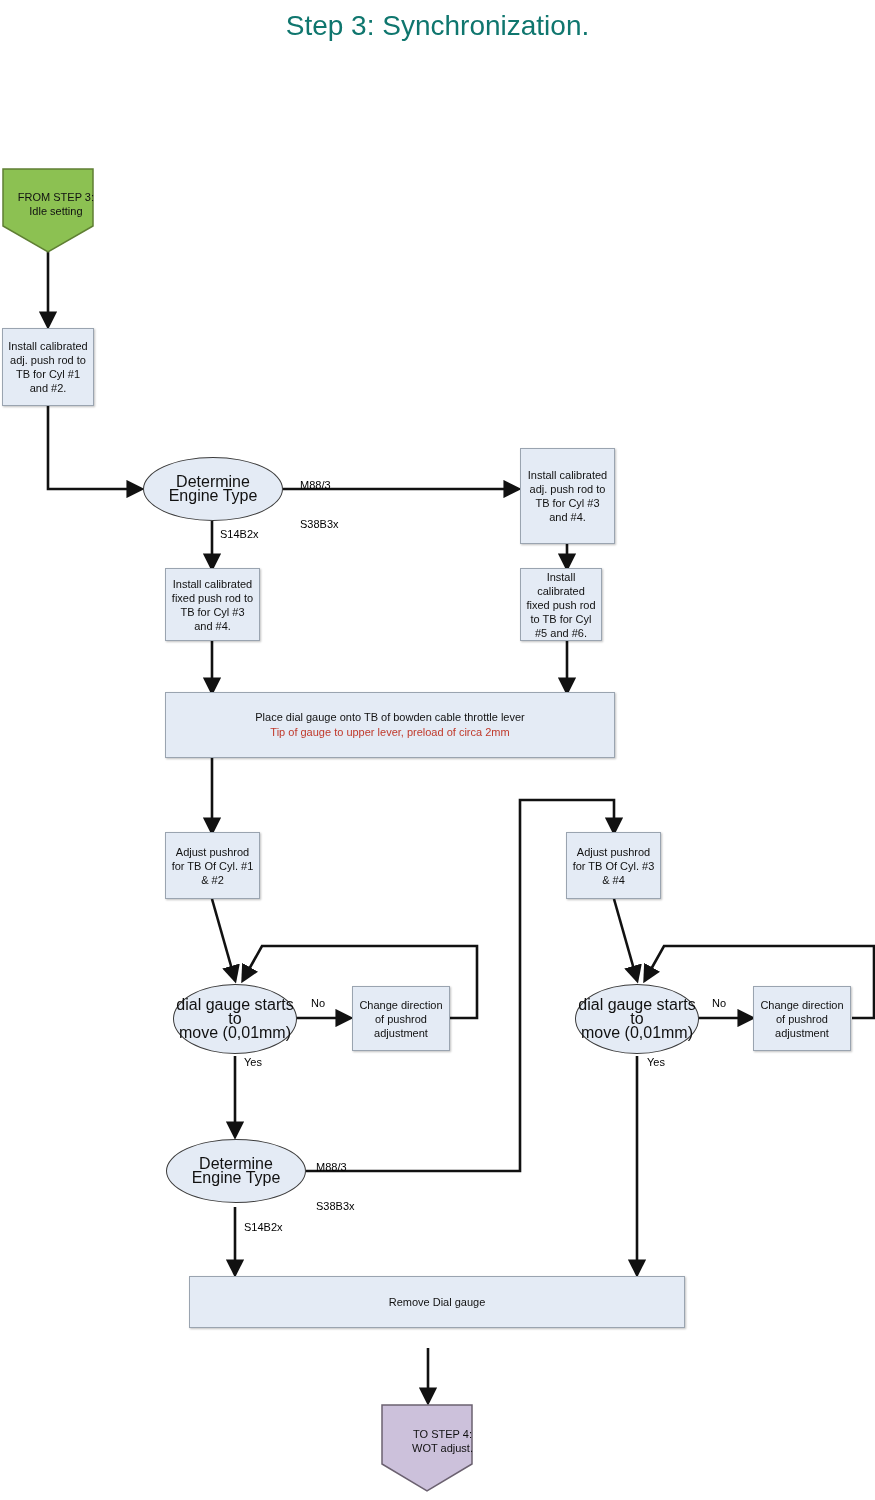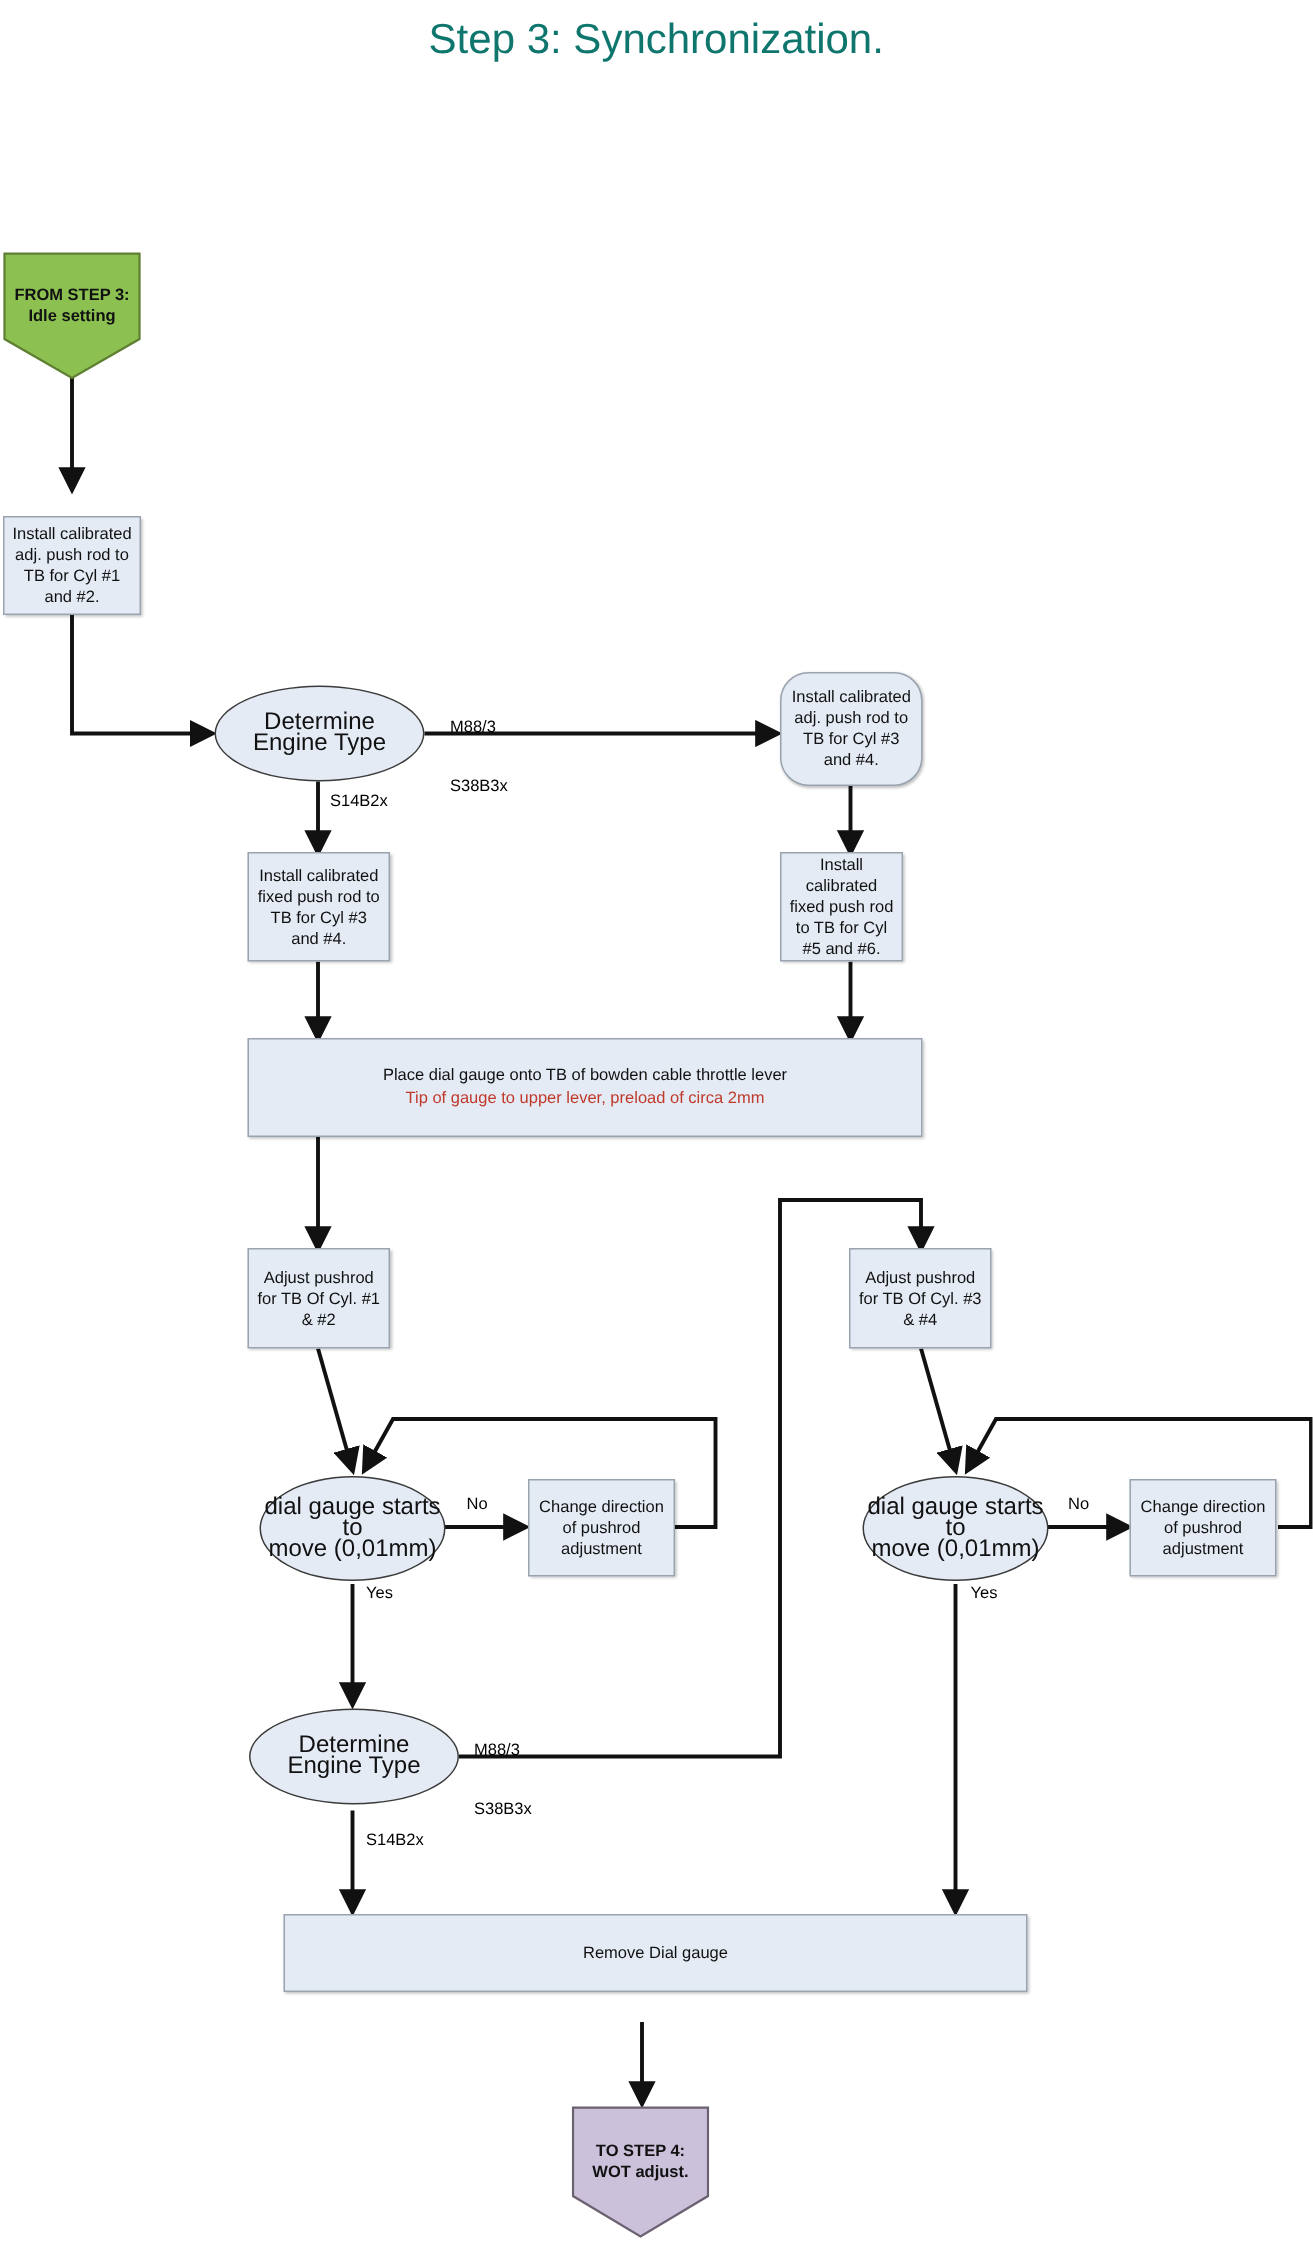--- a/index.html
+++ b/index.html
@@ -4,21 +4,21 @@
 <style>
   html,body{margin:0;padding:0;background:#ffffff;}
   body{width:875px;height:1500px;position:relative;font-family:"Liberation Sans",sans-serif;overflow:hidden;}
   #canvas{position:absolute;left:0;top:0;width:875px;height:1500px;}
   .title{position:absolute;left:0;top:10px;width:875px;text-align:center;font-size:28px;color:#0f766e;letter-spacing:0px;}
   .node{position:absolute;box-sizing:border-box;display:flex;align-items:center;justify-content:center;text-align:center;}
   .proc{background:#e4ebf5;border:1px solid #9aa4b0;box-shadow:1px 1px 2px rgba(0,0,0,.25);}
   .proc .t{font-size:11px;line-height:14px;color:#111;padding:2px 4px;}
   .ellipse{background:#e4ebf5;border:1px solid #3b3b3b;border-radius:50%;}
   .ellipse .t{font-size:16px;line-height:14px;color:#111;}
-  .pent{position:absolute;display:flex;align-items:center;justify-content:center;text-align:center;font-weight:bold;}
+  .pent{position:absolute;display:flex;align-items:center;justify-content:flex-end;text-align:center;}
   .pent .t{font-size:11px;line-height:14px;color:#111;position:relative;z-index:2;margin-bottom:14px;}
   .pent .shape{position:absolute;left:0;top:0;width:100%;height:100%;z-index:1;}
   .edgelabel{position:absolute;font-size:11px;line-height:13px;color:#000;white-space:pre;}
   .redline{color:#c0392b;}
   .blackline{color:#111;text-align:right;}
   .wide .t{font-size:11px;line-height:15px;}
 </style>
 </head>
 <body>
 
@@ -75,37 +75,37 @@
 <div class="pent" style="left:2px;top:168px;width:92px;height:85px;">
   <svg class="shape" viewBox="0 0 92 85" preserveAspectRatio="none">
     <polygon points="1,1 91,1 91,58 46,84 1,58" fill="#8cc152" stroke="#5f7f33" stroke-width="1.5"></polygon>
   </svg>
   <div class="t">
     <div>FROM STEP 3:</div>
     <div>Idle setting</div>
   </div>
 </div>
 
-<div class="node proc" style="left:2px;top:344px;width:92px;height:66px;">
+<div class="node proc" style="left:2px;top:328px;width:92px;height:78px;">
   <div class="t">Install calibrated adj. push rod to TB for Cyl #1 and #2.</div>
 </div>
 
 <div class="node ellipse" style="left:143px;top:457px;width:140px;height:64px;">
   <div class="t">
     <div>Determine</div>
     <div>Engine Type</div>
   </div>
 </div>
 <div class="edgelabel" style="left:300px;top:453px;">
   <div>M88/3</div>
   <div>S38B3x</div>
 </div>
 <div class="edgelabel" style="left:220px;top:528px;">S14B2x</div>
 
-<div class="node proc" style="left:520px;top:448px;width:95px;height:76px;border-radius:19px;">
+<div class="node proc" style="left:520px;top:448px;width:95px;height:96px;">
   <div class="t">Install calibrated adj. push rod to TB for Cyl #3 and #4.</div>
 </div>
 
 <div class="node proc" style="left:165px;top:568px;width:95px;height:73px;">
   <div class="t">Install calibrated fixed push rod to TB for Cyl #3 and #4.</div>
 </div>
 
 <div class="node proc" style="left:520px;top:568px;width:82px;height:73px;">
   <div class="t">Install calibrated fixed push rod to TB for Cyl #5 and #6.</div>
 </div>

